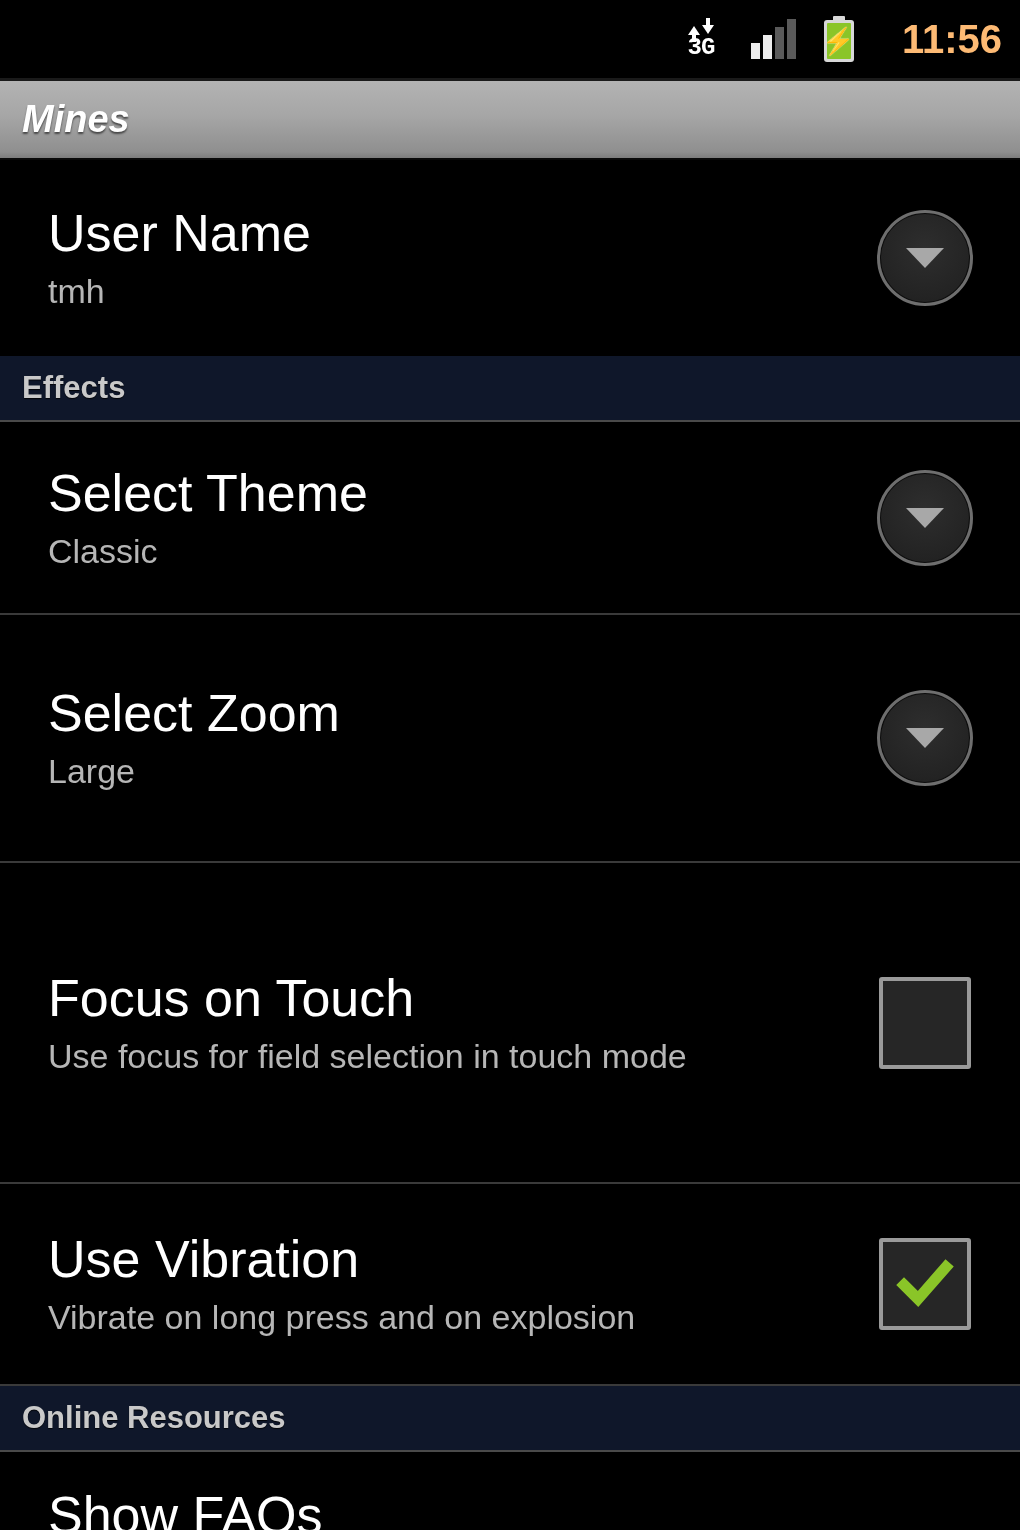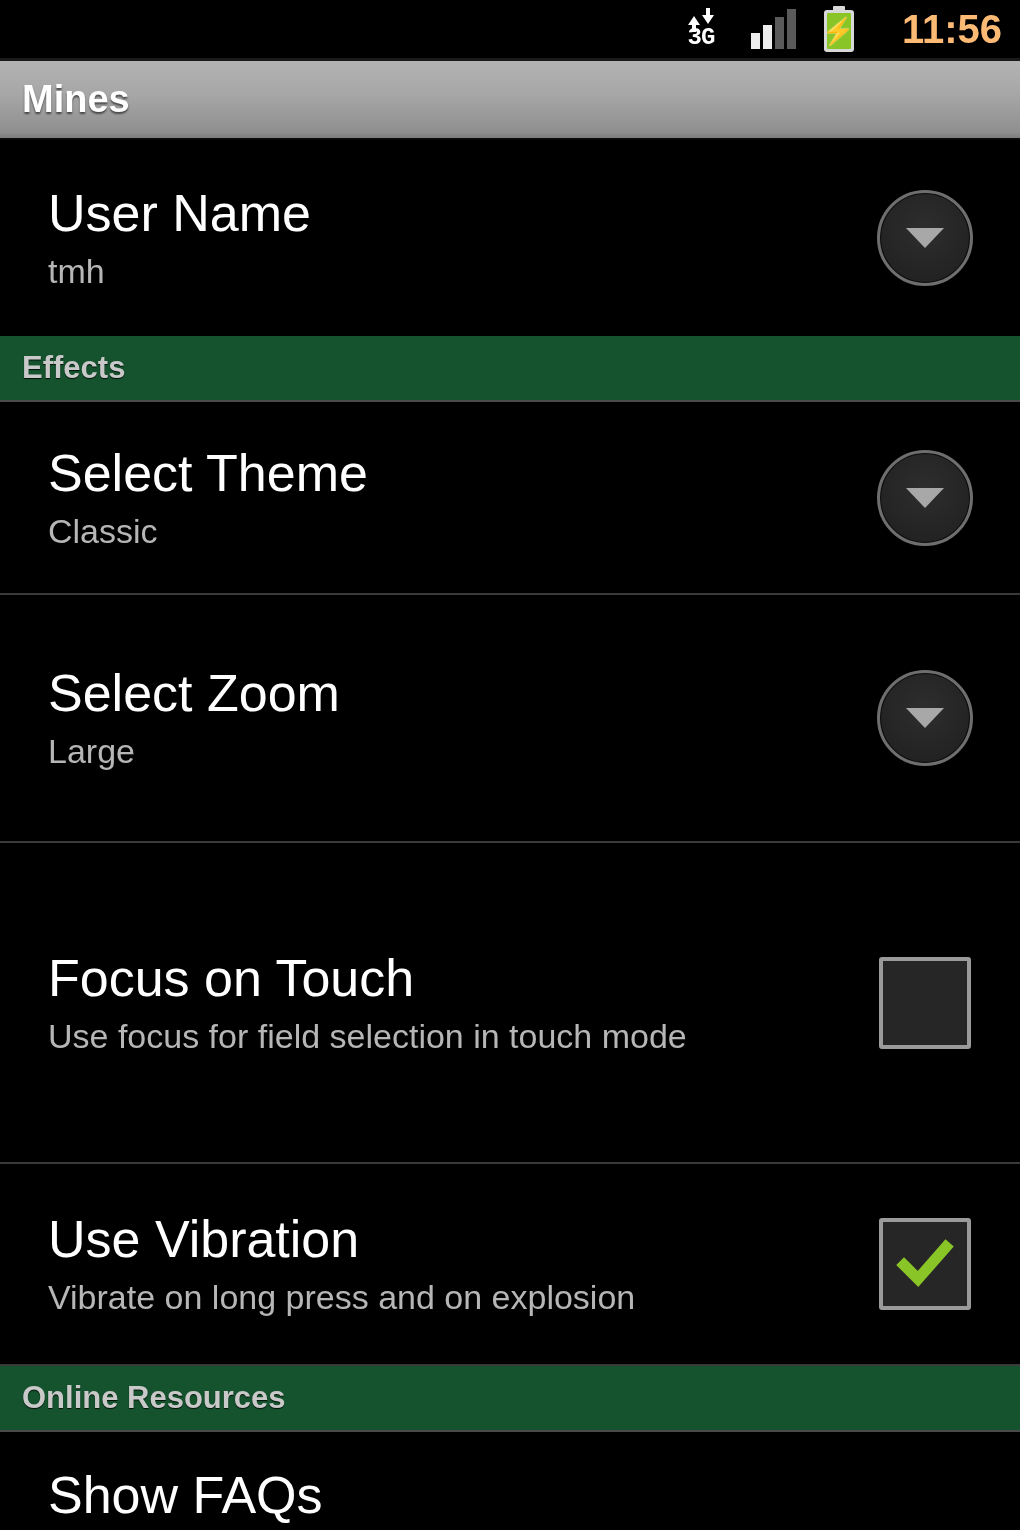--- a/index.html
+++ b/index.html
@@ -12,21 +12,21 @@
     height: 1530px;
     overflow: hidden;
     font-family: "Liberation Sans", sans-serif;
     color: #ffffff;
     -webkit-font-smoothing: antialiased;
   }
 
   
   .status-bar {
     position: relative;
-    height: 58px;
+    height: 78px;
     background: #000000;
     display: flex;
     align-items: center;
     justify-content: flex-end;
     padding-right: 18px;
     box-sizing: border-box;
   }
   .status-icons {
     display: flex;
     align-items: center;
@@ -167,28 +167,29 @@
     box-sizing: border-box;
     display: flex;
     align-items: center;
     padding-left: 22px;
   }
   .title-bar .title-text {
     font-size: 38px;
     font-weight: bold;
     color: #ffffff;
     text-shadow: 0 2px 2px rgba(0,0,0,0.55);
+    font-style: italic;
   }
 
   
   .pref-list {
     background: #000000;
   }
   .section-header {
-    background: #14532d;
+    background: #0f172a;
     padding: 14px 0 14px 22px;
     border-bottom: 2px solid #4a4a4a;
     box-sizing: border-box;
   }
   .section-header .section-title {
     font-size: 31px;
     font-weight: bold;
     color: #c9c9c9;
     text-shadow: 0 1px 1px rgba(0,0,0,0.8);
   }

